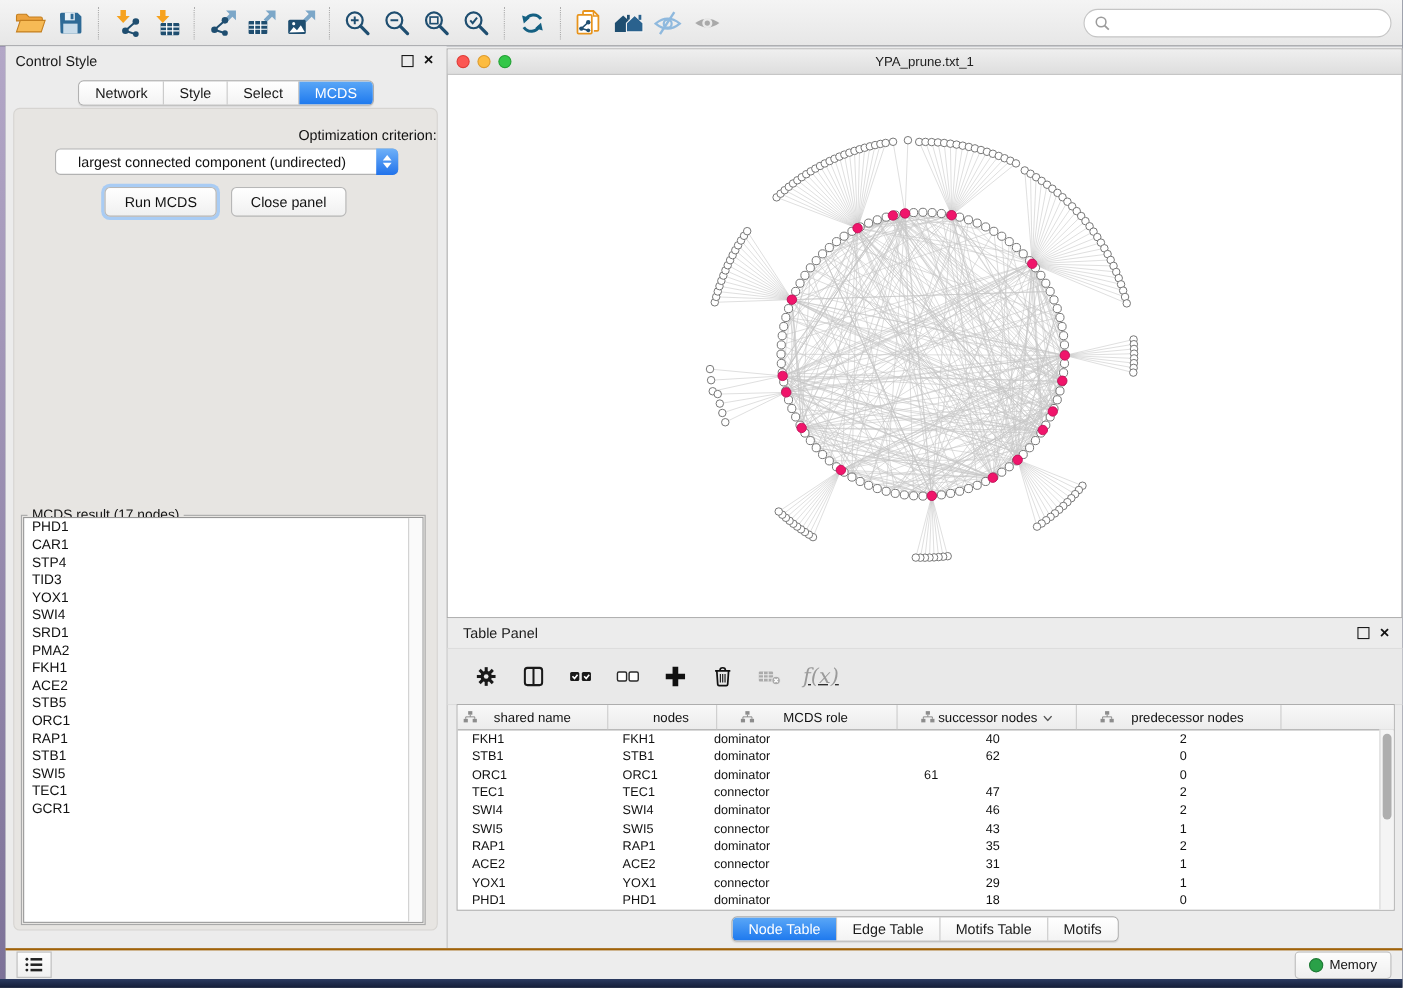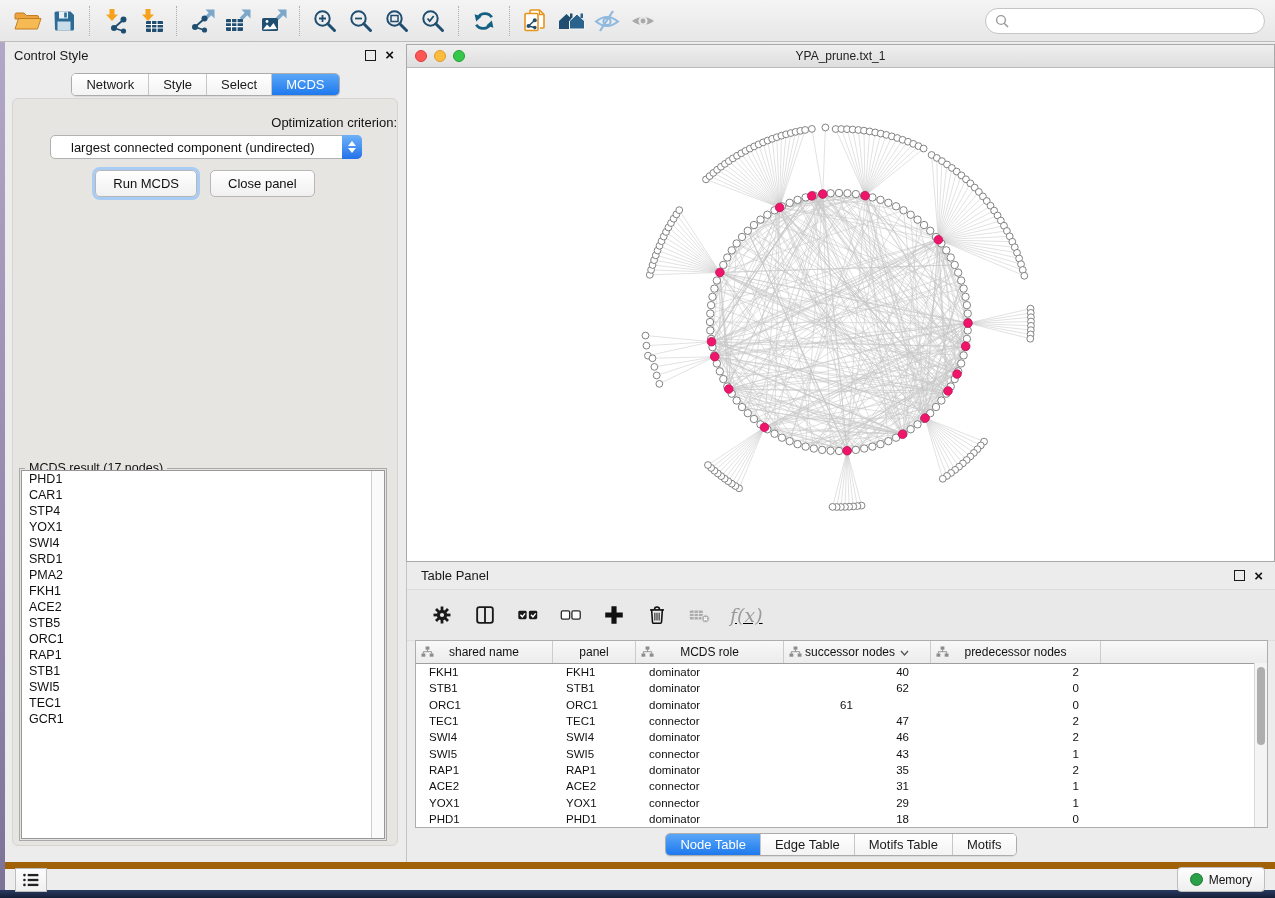--- a/index.html
+++ b/index.html
@@ -62,32 +62,32 @@
   .net-canvas{position:absolute;left:0;top:22px;}
   
   .table-panel{position:absolute;left:406px;top:562px;width:869px;height:300px;background:#ECECEC;
     border-left:1px solid #C4C4C4;box-sizing:border-box;}
   .tp-toolbar{position:absolute;left:0;right:0;top:27px;height:50px;background:#E9E9E9;
     border-top:1px solid #DDD;border-bottom:1px solid #DDD;display:flex;align-items:center;gap:17px;padding-left:22px;}
   .tpbtn{width:26px;height:26px;display:flex;align-items:center;justify-content:center;text-decoration:underline;}
   .fx{font-family:"DejaVu Serif",serif;font-style:italic;color:#9A9A9A;font-size:19px;}
   .table-wrap{position:absolute;left:8px;top:78px;width:853px;height:188px;background:#fff;
     border:1px solid #ADADAD;box-sizing:border-box;overflow:hidden;}
-  .thead{display:flex;height:22px;background:linear-gradient(#F8F8F8,#ECECEC);border-bottom:1px solid #9E9E9E;}
+  .thead{display:flex;height:22px;background:linear-gradient(#F8F8F8,#ECECEC);border-bottom:1px solid #9E9E9E;gap:16px;}
   .th{position:relative;display:flex;align-items:center;justify-content:center;gap:5px;
     border-right:1px solid #CCCCCC;font-size:12px;color:#111;box-sizing:border-box;}
   .th .hier{position:absolute;left:5px;top:5px;}
   .trow{display:flex;height:16.3px;align-items:center;}
   .td{font-size:11.5px;color:#111;box-sizing:border-box;padding-left:13px;white-space:nowrap;overflow:hidden;}
   .td.num{text-align:right;padding-left:0;padding-right:22px;}
   .tbl-track{position:absolute;right:0;top:22px;bottom:0;width:12px;background:#F4F4F4;border-left:1px solid #D8D8D8;}
   .tbl-thumb{position:absolute;left:2px;right:2px;top:4px;height:78px;background:#AEAEAE;border-radius:4px;}
   
   .status-bar{position:absolute;left:5px;top:862px;width:1270px;height:28px;background:#EDEDED;
-    border-top:7px solid #a16207;box-sizing:border-box;display:flex;align-items:center;padding:0 10px;}
+    border-top:2px solid #a16207;box-sizing:border-box;display:flex;align-items:center;padding:0 10px;}
   .list-btn{width:30px;height:22px;background:linear-gradient(#FDFDFD,#F0F0F0);border:1px solid #BDBDBD;
     display:flex;align-items:center;justify-content:center;}
   .memory-btn{margin-left:auto;height:23px;background:linear-gradient(#FDFDFD,#EFEFEF);border:1px solid #BDBDBD;
     border-radius:4px;display:flex;align-items:center;gap:6px;padding:0 12px;font-size:12px;color:#111;}
   .mem-dot{width:11px;height:11px;border-radius:50%;background:#2AA148;border:1px solid #1E7A35;}
 </style>
 </head>
 <body>
 
 <div class="toolbar">
@@ -269,20 +269,21 @@
       <div class="mac-btn focused">Run MCDS</div>
       <div class="mac-btn">Close panel</div>
     </div>
     <div class="group" style="top:369px;left:6px;">
       <span class="group-title">MCDS result (17 nodes)</span>
       <div class="mcds-list" id="mcds-list">
         <div class="list-track"></div>
       <div class="mcds-item">PHD1</div>
           <div class="mcds-item">CAR1</div>
           <div class="mcds-item">STP4</div>
+          <div class="mcds-item">TID3</div>
           <div class="mcds-item">YOX1</div>
           <div class="mcds-item">SWI4</div>
           <div class="mcds-item">SRD1</div>
           <div class="mcds-item">PMA2</div>
           <div class="mcds-item">FKH1</div>
           <div class="mcds-item">ACE2</div>
           <div class="mcds-item">STB5</div>
           <div class="mcds-item">ORC1</div>
           <div class="mcds-item">RAP1</div>
           <div class="mcds-item">STB1</div>
@@ -1140,21 +1141,21 @@
             <g fill="#8C8C8C">
               <rect x="4.6" y="0.5" width="3.8" height="3.2"></rect>
               <rect x="0.5" y="7.5" width="3.8" height="3.2"></rect>
               <rect x="8.7" y="7.5" width="3.8" height="3.2"></rect>
             </g>
             <path d="M6.5 3.7 v2 M2.4 7.5 v-1.8 h8.2 v1.8" fill="none" stroke="#8C8C8C" stroke-width="0.9"></path>
           </svg>
           <span>shared name</span>
         </div>
         <div class="th" style="width: 83px;">
-          <span>panel</span>
+          <span>nodes</span>
         </div>
         <div class="th" style="width: 148px;">
           <svg class="hier" width="13" height="12" viewBox="0 0 13 12">
             <g fill="#8C8C8C">
               <rect x="4.6" y="0.5" width="3.8" height="3.2"></rect>
               <rect x="0.5" y="7.5" width="3.8" height="3.2"></rect>
               <rect x="8.7" y="7.5" width="3.8" height="3.2"></rect>
             </g>
             <path d="M6.5 3.7 v2 M2.4 7.5 v-1.8 h8.2 v1.8" fill="none" stroke="#8C8C8C" stroke-width="0.9"></path>
           </svg>

